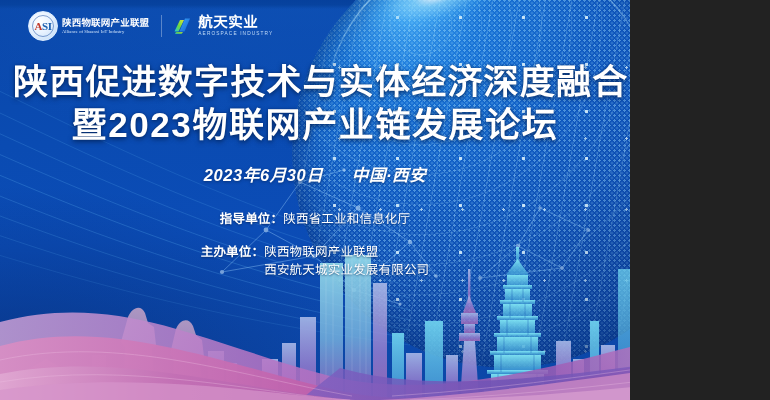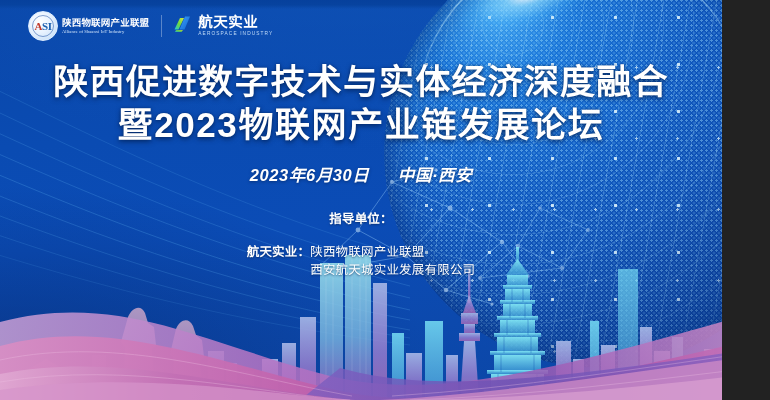--- a/index.html
+++ b/index.html
@@ -1,21 +1,21 @@
 <!DOCTYPE html>
 <html lang="zh-CN"><head>
 <meta charset="utf-8">
 <title>Forum Banner</title>
 <style>
   html,body{margin:0;padding:0;background:#222;}
   *{box-sizing:border-box;}
 
   .banner{
     position:relative;
-    width:722px;height:400px;
+    width:630px;height:400px;
     overflow:hidden;
     font-family:"Liberation Sans","DejaVu Sans",sans-serif;
     background:#0a46a8;
     background:linear-gradient(175deg,#0a47a9 0%,#0a4bb2 32%,#0b4cb6 55%,#0c49ad 78%,#0b46a6 100%);
   }
 
   
   .bg-vignette{
     position:absolute;inset:0;
     background:
@@ -136,21 +136,21 @@
   }
   .asi-en{
     font-size:4.6px;color:#cfe3fb;letter-spacing:.05px;white-space:nowrap;
     margin-top:2.5px;
     font-family:"Liberation Serif","DejaVu Serif",serif;
   }
   .logo-divider{
     width:1px;height:22px;background:rgba(255,255,255,.32);
     margin:0 11px 0 12px;flex:0 0 auto;
   }
-  .logo-aero{display:flex;align-items:flex-start;gap:6px;}
+  .logo-aero{display:flex;align-items:center;gap:6px;}
   .aero-mark{width:19px;height:17px;flex:0 0 auto;}
   .aero-words{display:flex;flex-direction:column;line-height:1;}
   .aero-cn{
     font-size:14.5px;font-weight:bold;color:#ffffff;letter-spacing:.5px;white-space:nowrap;
   }
   .aero-en{
     font-size:4.8px;color:#c3dcf8;letter-spacing:1.1px;white-space:nowrap;margin-top:3px;
   }
 
   
@@ -499,25 +499,26 @@
       <span>2023年6月30日</span>
       <span class="gap"></span>
       <span>中国·西安</span>
     </div>
 
     <div class="orgs">
 
       <div class="org">
         <span class="org-label">指导单位：</span>
         <span class="org-values">
+          <div>陕西省工业和信息化厅</div>
         </span>
       </div>
 
       <div class="org">
-        <span class="org-label">航天实业：</span>
+        <span class="org-label">主办单位：</span>
         <span class="org-values">
           <div>陕西物联网产业联盟</div>
           <div>西安航天城实业发展有限公司</div>
         </span>
       </div>
 
     </div>
   </div>
 
 </div>

